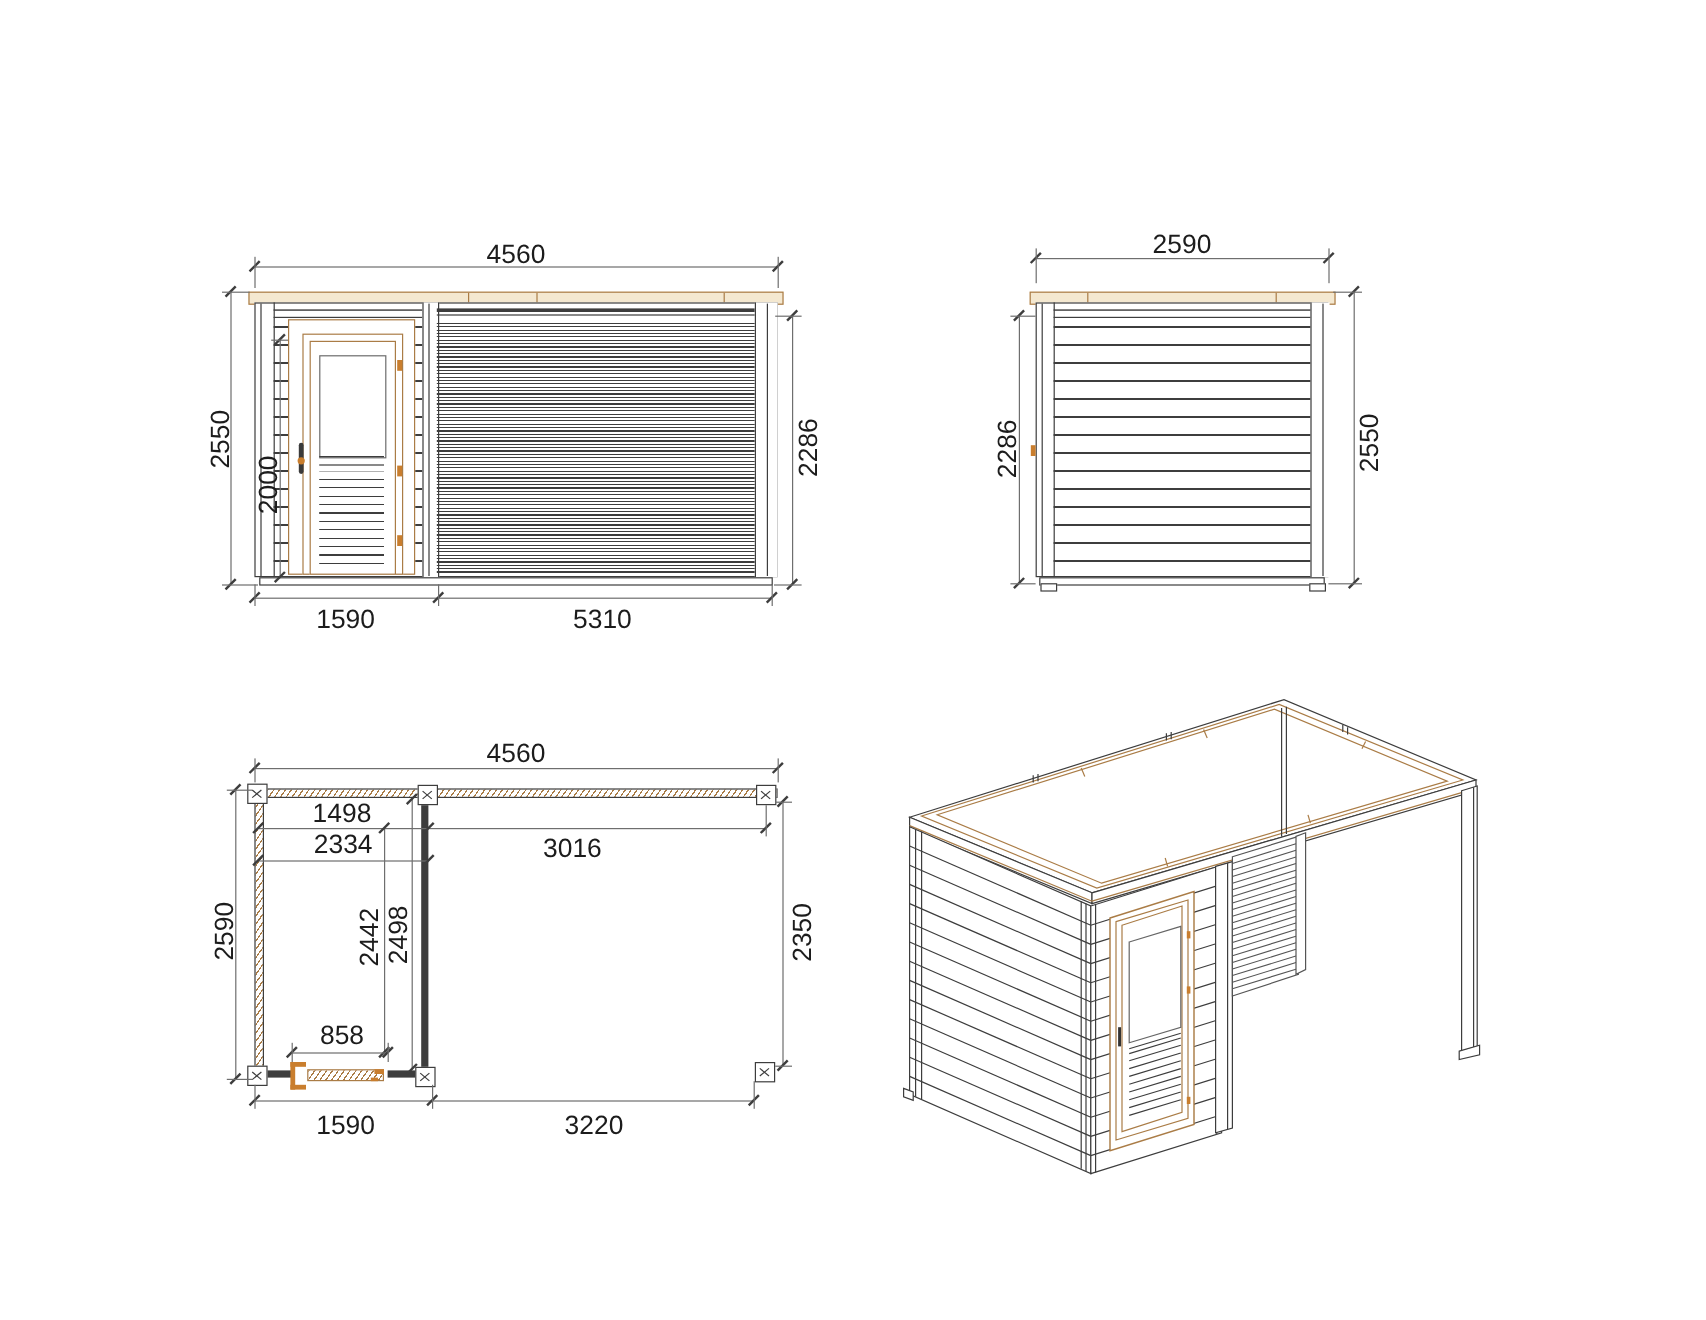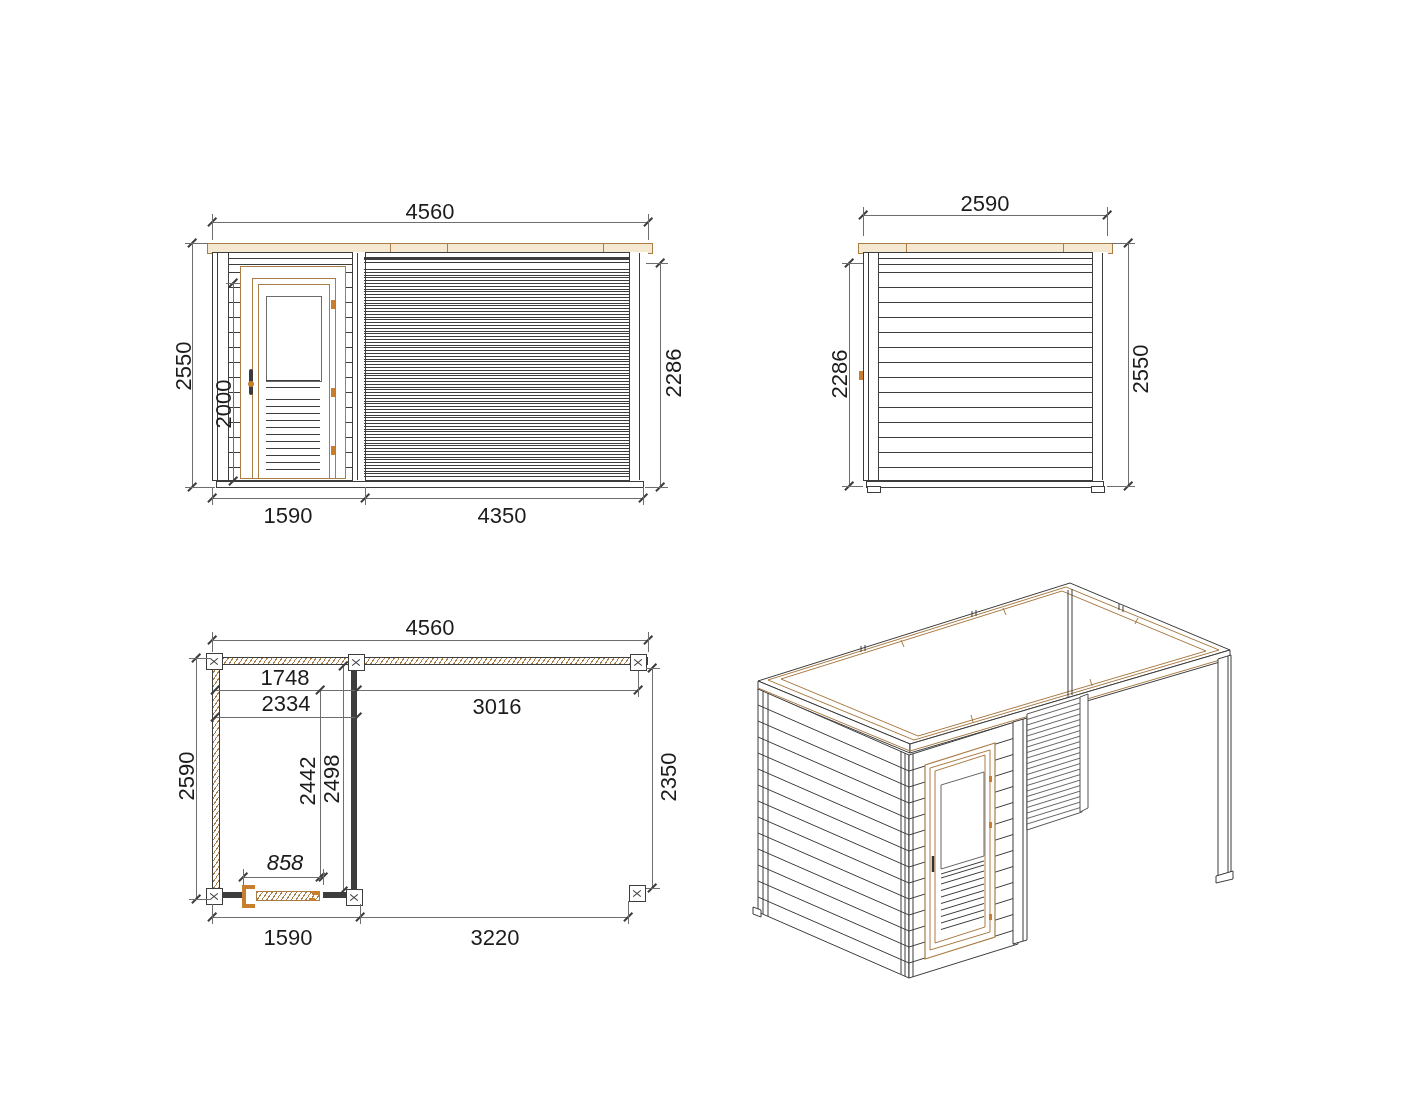--- a/index.html
+++ b/index.html
@@ -99,21 +99,21 @@
     <div class="lab v" style="left:674px;top:373px;">2286</div>
 
     <div class="dl" style="left:212px;top:498px;width:431px;height:1px;"></div>
     <div class="tk" style="left:212px;top:498px;"></div>
     <div class="tk" style="left:365px;top:498px;"></div>
     <div class="tk" style="left:643px;top:498px;"></div>
     <div class="dl" style="left:212px;top:487px;width:1px;height:18px;"></div>
     <div class="dl" style="left:365px;top:487px;width:1px;height:18px;"></div>
     <div class="dl" style="left:643px;top:487px;width:1px;height:18px;"></div>
     <div class="lab" style="left:288px;top:503px;">1590</div>
-    <div class="lab" style="left:502px;top:503px;">4350</div>
+    <div class="lab" style="left:502px;top:503px;">5310</div>
   </div>
 
   <div>
     <div class="wood" style="left:858px;top:243px;width:253px;height:9px;"></div>
     <div class="wl" style="left:906px;top:244px;width:1px;height:8px;"></div>
     <div class="wl" style="left:1063px;top:244px;width:1px;height:8px;"></div>
     <div class="ol" style="left:863px;top:252px;width:242px;height:227px;"></div>
     <div class="a" style="left:863px;top:252px;width:15px;height:229px;border-right:1px solid var(--line);"></div>
     <div class="ln" style="left:868px;top:253px;width:1px;height:227px;"></div>
     <div class="a" style="left:1092px;top:252px;width:15px;height:229px;border-left:1px solid var(--line);background:#fff;"></div>
@@ -171,22 +171,22 @@
     <div class="tk" style="left:648px;top:640px;"></div>
     <div class="dl" style="left:212px;top:632px;width:1px;height:20px;"></div>
     <div class="dl" style="left:648px;top:632px;width:1px;height:20px;"></div>
     <div class="lab" style="left:430px;top:615px;">4560</div>
 
     <div class="dl" style="left:215px;top:690px;width:423px;height:1px;"></div>
     <div class="tk" style="left:215px;top:690px;"></div>
     <div class="tk" style="left:357px;top:690px;"></div>
     <div class="tk" style="left:638px;top:690px;"></div>
     <div class="dl" style="left:638px;top:671px;width:1px;height:26px;"></div>
-    <div class="lab" style="left:285px;top:665px;">1748</div>
-    <div class="lab" style="left:497px;top:694px;">3016</div>
+    <div class="lab" style="left:285px;top:665px;">1498</div>
+    <div class="lab" style="left:477px;top:694px;">3016</div>
 
     <div class="dl" style="left:215px;top:717px;width:142px;height:1px;"></div>
     <div class="tk" style="left:215px;top:717px;"></div>
     <div class="tk" style="left:357px;top:717px;"></div>
     <div class="lab" style="left:286px;top:691px;">2334</div>
 
     <div class="dl" style="left:320px;top:690px;width:1px;height:187px;"></div>
     <div class="tk" style="left:320px;top:690px;"></div>
     <div class="tk" style="left:320px;top:877px;"></div>
     <div class="lab v" style="left:308px;top:781px;">2442</div>
@@ -194,21 +194,21 @@
     <div class="dl" style="left:343px;top:666px;width:1px;height:225px;"></div>
     <div class="tk" style="left:343px;top:666px;"></div>
     <div class="tk" style="left:343px;top:891px;"></div>
     <div class="lab v" style="left:332px;top:779px;">2498</div>
 
     <div class="dl" style="left:243px;top:877px;width:80px;height:1px;"></div>
     <div class="tk" style="left:243px;top:877px;"></div>
     <div class="tk" style="left:323px;top:877px;"></div>
     <div class="dl" style="left:243px;top:869px;width:1px;height:16px;"></div>
     <div class="dl" style="left:323px;top:869px;width:1px;height:16px;"></div>
-    <div class="lab" style="left:285px;top:850px;font-style:italic;">858</div>
+    <div class="lab" style="left:285px;top:850px;">858</div>
 
     <div class="dl" style="left:196px;top:658px;width:1px;height:241px;"></div>
     <div class="tk" style="left:196px;top:658px;"></div>
     <div class="tk" style="left:196px;top:899px;"></div>
     <div class="dl" style="left:189px;top:658px;width:21px;height:1px;"></div>
     <div class="dl" style="left:189px;top:899px;width:21px;height:1px;"></div>
     <div class="lab v" style="left:187px;top:776px;">2590</div>
 
     <div class="dl" style="left:652px;top:668px;width:1px;height:220px;"></div>
     <div class="tk" style="left:652px;top:668px;"></div>

